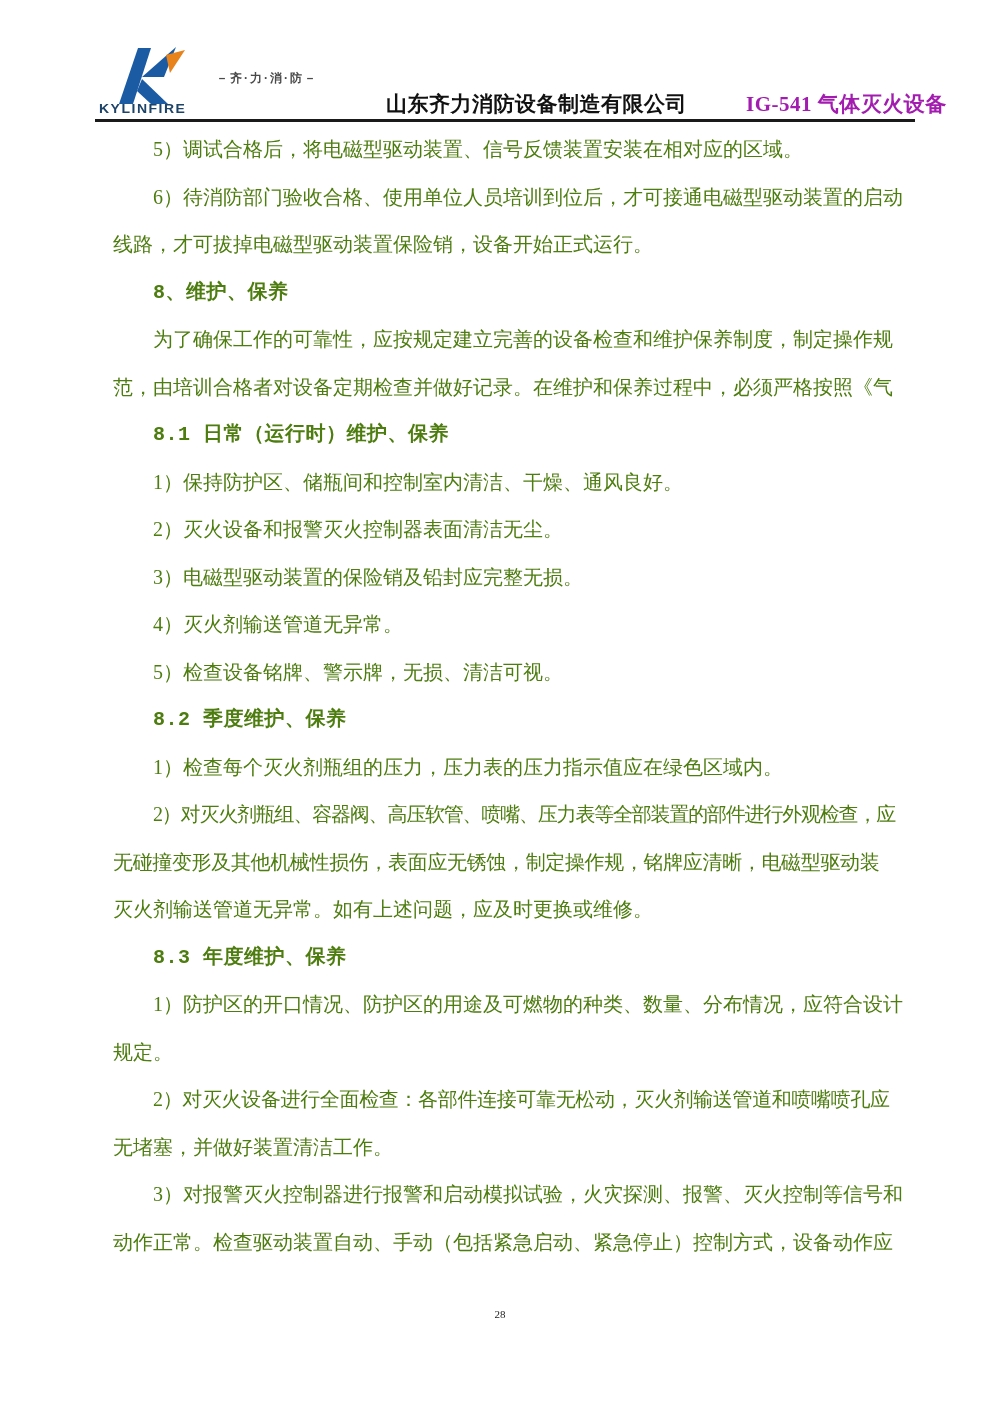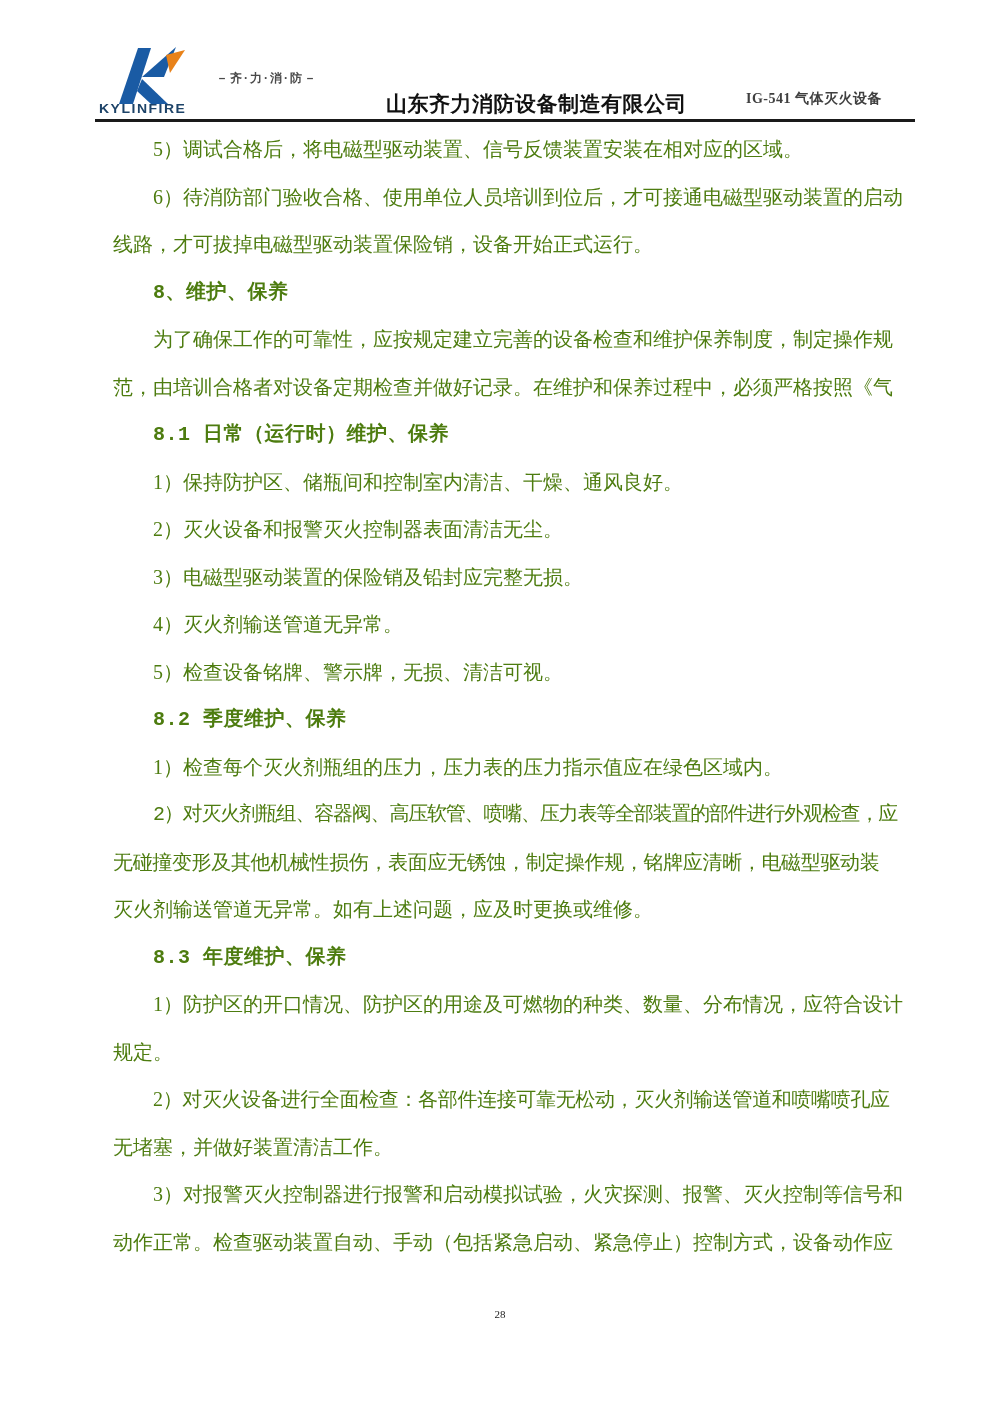--- a/index.html
+++ b/index.html
@@ -24,37 +24,37 @@
     position:absolute;left:183px;top:70px;
     font-family:"Liberation Sans","DejaVu Sans",sans-serif;
     font-weight:700;font-size:12px;letter-spacing:2px;color:#4a4a4a;margin-left:33px;
   }
   .company{
     position:absolute;left:386px;top:90px;
     font-size:21px;font-weight:bold;letter-spacing:.5px;color:#111;
   }
   .product{
     position:absolute;left:746px;top:90px;
-    font-size:14px;font-weight:bold;letter-spacing:.5px;color:#404040;
+    font-size:21px;font-weight:bold;letter-spacing:.5px;color:#a21caf;
   }
   .header-rule{
     position:absolute;left:95px;top:119px;width:820px;height:3px;
     background:#1a1a1a;
   }
   
   .doc-body{
     position:absolute;left:113px;top:126px;width:792px;
   }
   .line{
     height:47.5px;line-height:47.5px;
     font-size:20px;white-space:nowrap;color:#4d7c0f;
   }
   .indent{padding-left:40px;}
   .heading{font-weight:bold;font-family:Liberation Mono, monospace;letter-spacing:.5px;}
-  .tight{letter-spacing:-1.2px;font-family:Liberation Mono, monospace;}
+  .tight{letter-spacing:-1.2px;}
   .tight2{letter-spacing:-0.35px;}
   
   .page-number{
     position:absolute;left:0;top:1308px;width:100%;
     text-align:center;font-size:11px;color:#222;
   }
 </style>
 </head>
 <body>
 

